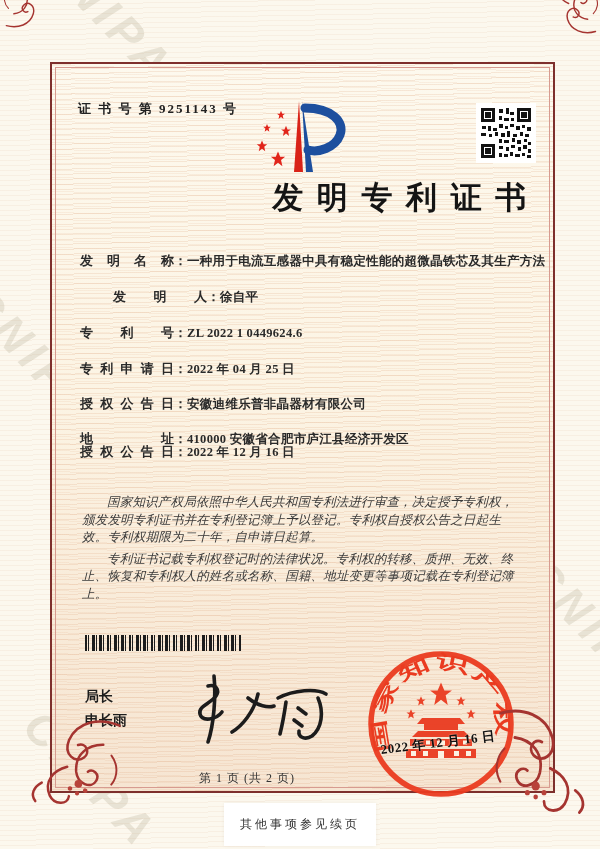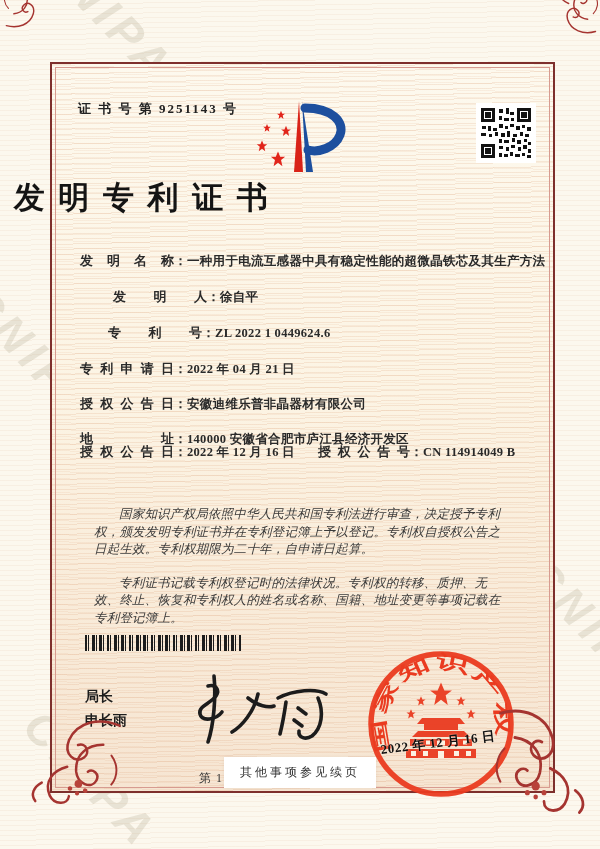--- a/index.html
+++ b/index.html
@@ -19,55 +19,55 @@
   .cert-bg .waves{position:absolute;inset:0;
       background:
        repeating-linear-gradient(178.5deg, rgba(219,156,115,0.20) 0 1px, rgba(0,0,0,0) 1px 5px),
        repeating-linear-gradient(181.5deg, rgba(219,156,115,0.12) 0 1px, rgba(0,0,0,0) 1px 7px);}
   .frame{position:absolute;left:50px;top:62px;width:501px;height:727px;border:2px solid #7e2f2c;}
   .frame-inner{position:absolute;left:3px;top:3px;right:3px;bottom:3px;border:1px solid #d79b90;}
   
   .cert-no{position:absolute;left:78px;top:100px;font-size:13px;letter-spacing:2px;color:#222;font-weight:bold;}
   .logo{position:absolute;left:250px;top:98px;}
   .qr{position:absolute;left:476px;top:103px;background:#fff;padding:3px;}
-  .title{position:absolute;left:0;top:177px;width:540px;text-align:left;font-size:31px;font-weight:bold;
+  .title{position:absolute;left:0;top:177px;width:540px;text-align:right;font-size:31px;font-weight:bold;
       color:#141414;letter-spacing:0.44em;text-indent:0.44em;}
   
   .frow{position:absolute;left:80px;width:455px;font-size:12.5px;color:#2a2a2a;font-weight:bold;white-space:nowrap;}
   .flabel{display:inline-block;width:94px;text-align:justify;text-align-last:justify;font-size:13px;vertical-align:bottom;}
   .fcolon{display:inline-block;width:13px;font-size:13px;}
   .fvalue{letter-spacing:0.3px;text-align:right;}
   .fpair2{position:absolute;left:238px;top:0;}
   .fpair2 .flabel{width:92px;}
   
   .legal{position:absolute;left:78px;top:490px;width:448px;font-size:12.5px;line-height:17.6px;
       color:#3a3a3a;font-style:italic;font-weight:500;}
-  .legal p{margin:16px;text-indent:2em;letter-spacing:0.2px;}
+  .legal p{margin:4px;text-indent:2em;letter-spacing:0.2px;}
   
   .barcode{position:absolute;left:85px;top:635px;width:156px;height:16px;
       background:repeating-linear-gradient(90deg,
         #1c1c1c 0 2px, rgba(0,0,0,0) 2px 3px,
         #1c1c1c 3px 4px, rgba(0,0,0,0) 4px 7px,
         #1c1c1c 7px 10px, rgba(0,0,0,0) 10px 11px,
         #1c1c1c 11px 12px, rgba(0,0,0,0) 12px 14px,
         #1c1c1c 14px 17px, rgba(0,0,0,0) 17px 18px,
         #1c1c1c 18px 19px, rgba(0,0,0,0) 19px 22px);}
   
   .role{position:absolute;left:85px;top:688px;font-family:"Liberation Sans", sans-serif;font-weight:bold;font-size:14px;color:#1d1d1d;}
   .signer{position:absolute;left:85px;top:712px;font-family:"Liberation Sans", sans-serif;font-weight:bold;font-size:14px;color:#1d1d1d;}
   .signature{position:absolute;left:170px;top:668px;}
   
   .seal{position:absolute;left:365px;top:650px;}
   .seal-date{position:absolute;left:362px;top:734px;width:152px;text-align:center;font-size:13px;
       font-weight:bold;color:#111;transform:rotate(-7deg);letter-spacing:0.5px;white-space:nowrap;
       text-shadow:0 0 2px rgba(250,236,220,0.8);}
   
   .page-no{position:absolute;left:0;top:770px;width:494px;text-align:center;font-size:12px;color:#333;letter-spacing:1px;}
-  .foot-note{position:absolute;left:50%;top:757px;transform:translateX(-50%);background:#ffffff;
-      padding:7px 16px;font-size:12px;color:#333;letter-spacing:3px;white-space:nowrap;
+  .foot-note{position:absolute;left:50%;top:803px;transform:translateX(-50%);background:#ffffff;
+      padding:13px 16px;font-size:12px;color:#333;letter-spacing:3px;white-space:nowrap;
       box-shadow:0 0 4px rgba(0,0,0,0.05);}
   .orn{position:absolute;pointer-events:none;}
   svg{display:block;}
 </style>
 </head>
 <body>
 
 <div class="page">
 
   <svg width="0" height="0" style="position:absolute" aria-hidden="true">
@@ -177,37 +177,34 @@
   </svg>
 
   <div class="title">发明专利证书</div>
 
   <div class="frow" style="top:252px;">
     <span class="flabel">发明名称</span><span class="fcolon">：</span><span class="fvalue">一种用于电流互感器中具有稳定性能的超微晶铁芯及其生产方法</span>
   </div>
   <div class="frow" style="top:288px;margin-left:33px;">
     <span class="flabel">发明人</span><span class="fcolon">：</span><span class="fvalue">徐自平</span>
   </div>
-  <div class="frow" style="top:324px;margin-left:28px;">
+  <div class="frow" style="top:324px;">
     <span class="flabel">专利号</span><span class="fcolon">：</span><span class="fvalue">ZL 2022 1 0449624.6</span>
   </div>
   <div class="frow" style="top:360px;">
-    <span class="flabel">专利申请日</span><span class="fcolon">：</span><span class="fvalue">2022 年 04 月 21 日</span>
+    <span class="flabel">专利申请日</span><span class="fcolon">：</span><span class="fvalue">2022 年 04 月 25 日</span>
   </div>
   <div class="frow" style="top:395px;">
     <span class="flabel">授权公告日</span><span class="fcolon">：</span><span class="fvalue">安徽迪维乐普非晶器材有限公司</span>
   </div>
   <div class="frow" style="top:430px;">
-    <span class="flabel">地址</span><span class="fcolon">：</span><span class="fvalue">140000 安徽省合肥市庐江县经济开发区</span>
+    <span class="flabel">地址</span><span class="fcolon">：</span><span class="fvalue">410000 安徽省合肥市庐江县经济开发区</span>
   </div>
   <div class="frow" style="top:443px;">
     <span class="flabel">授权公告日</span><span class="fcolon">：</span><span class="fvalue">2022 年 12 月 16 日</span>
-    <span class="fpair2">
-      <span class="flabel">授权公告号</span><span class="fcolon">：</span><span class="fvalue">CN 114914049 B</span>
-    </span>
   </div>
 
   <div class="legal">
     <p>国家知识产权局依照中华人民共和国专利法进行审查，决定授予专利权，颁发发明专利证书并在专利登记簿上予以登记。专利权自授权公告之日起生效。专利权期限为二十年，自申请日起算。</p>
     <p>专利证书记载专利权登记时的法律状况。专利权的转移、质押、无效、终止、恢复和专利权人的姓名或名称、国籍、地址变更等事项记载在专利登记簿上。</p>
   </div>
 
   <div class="barcode"></div>
 
   <div class="role">局长</div>

